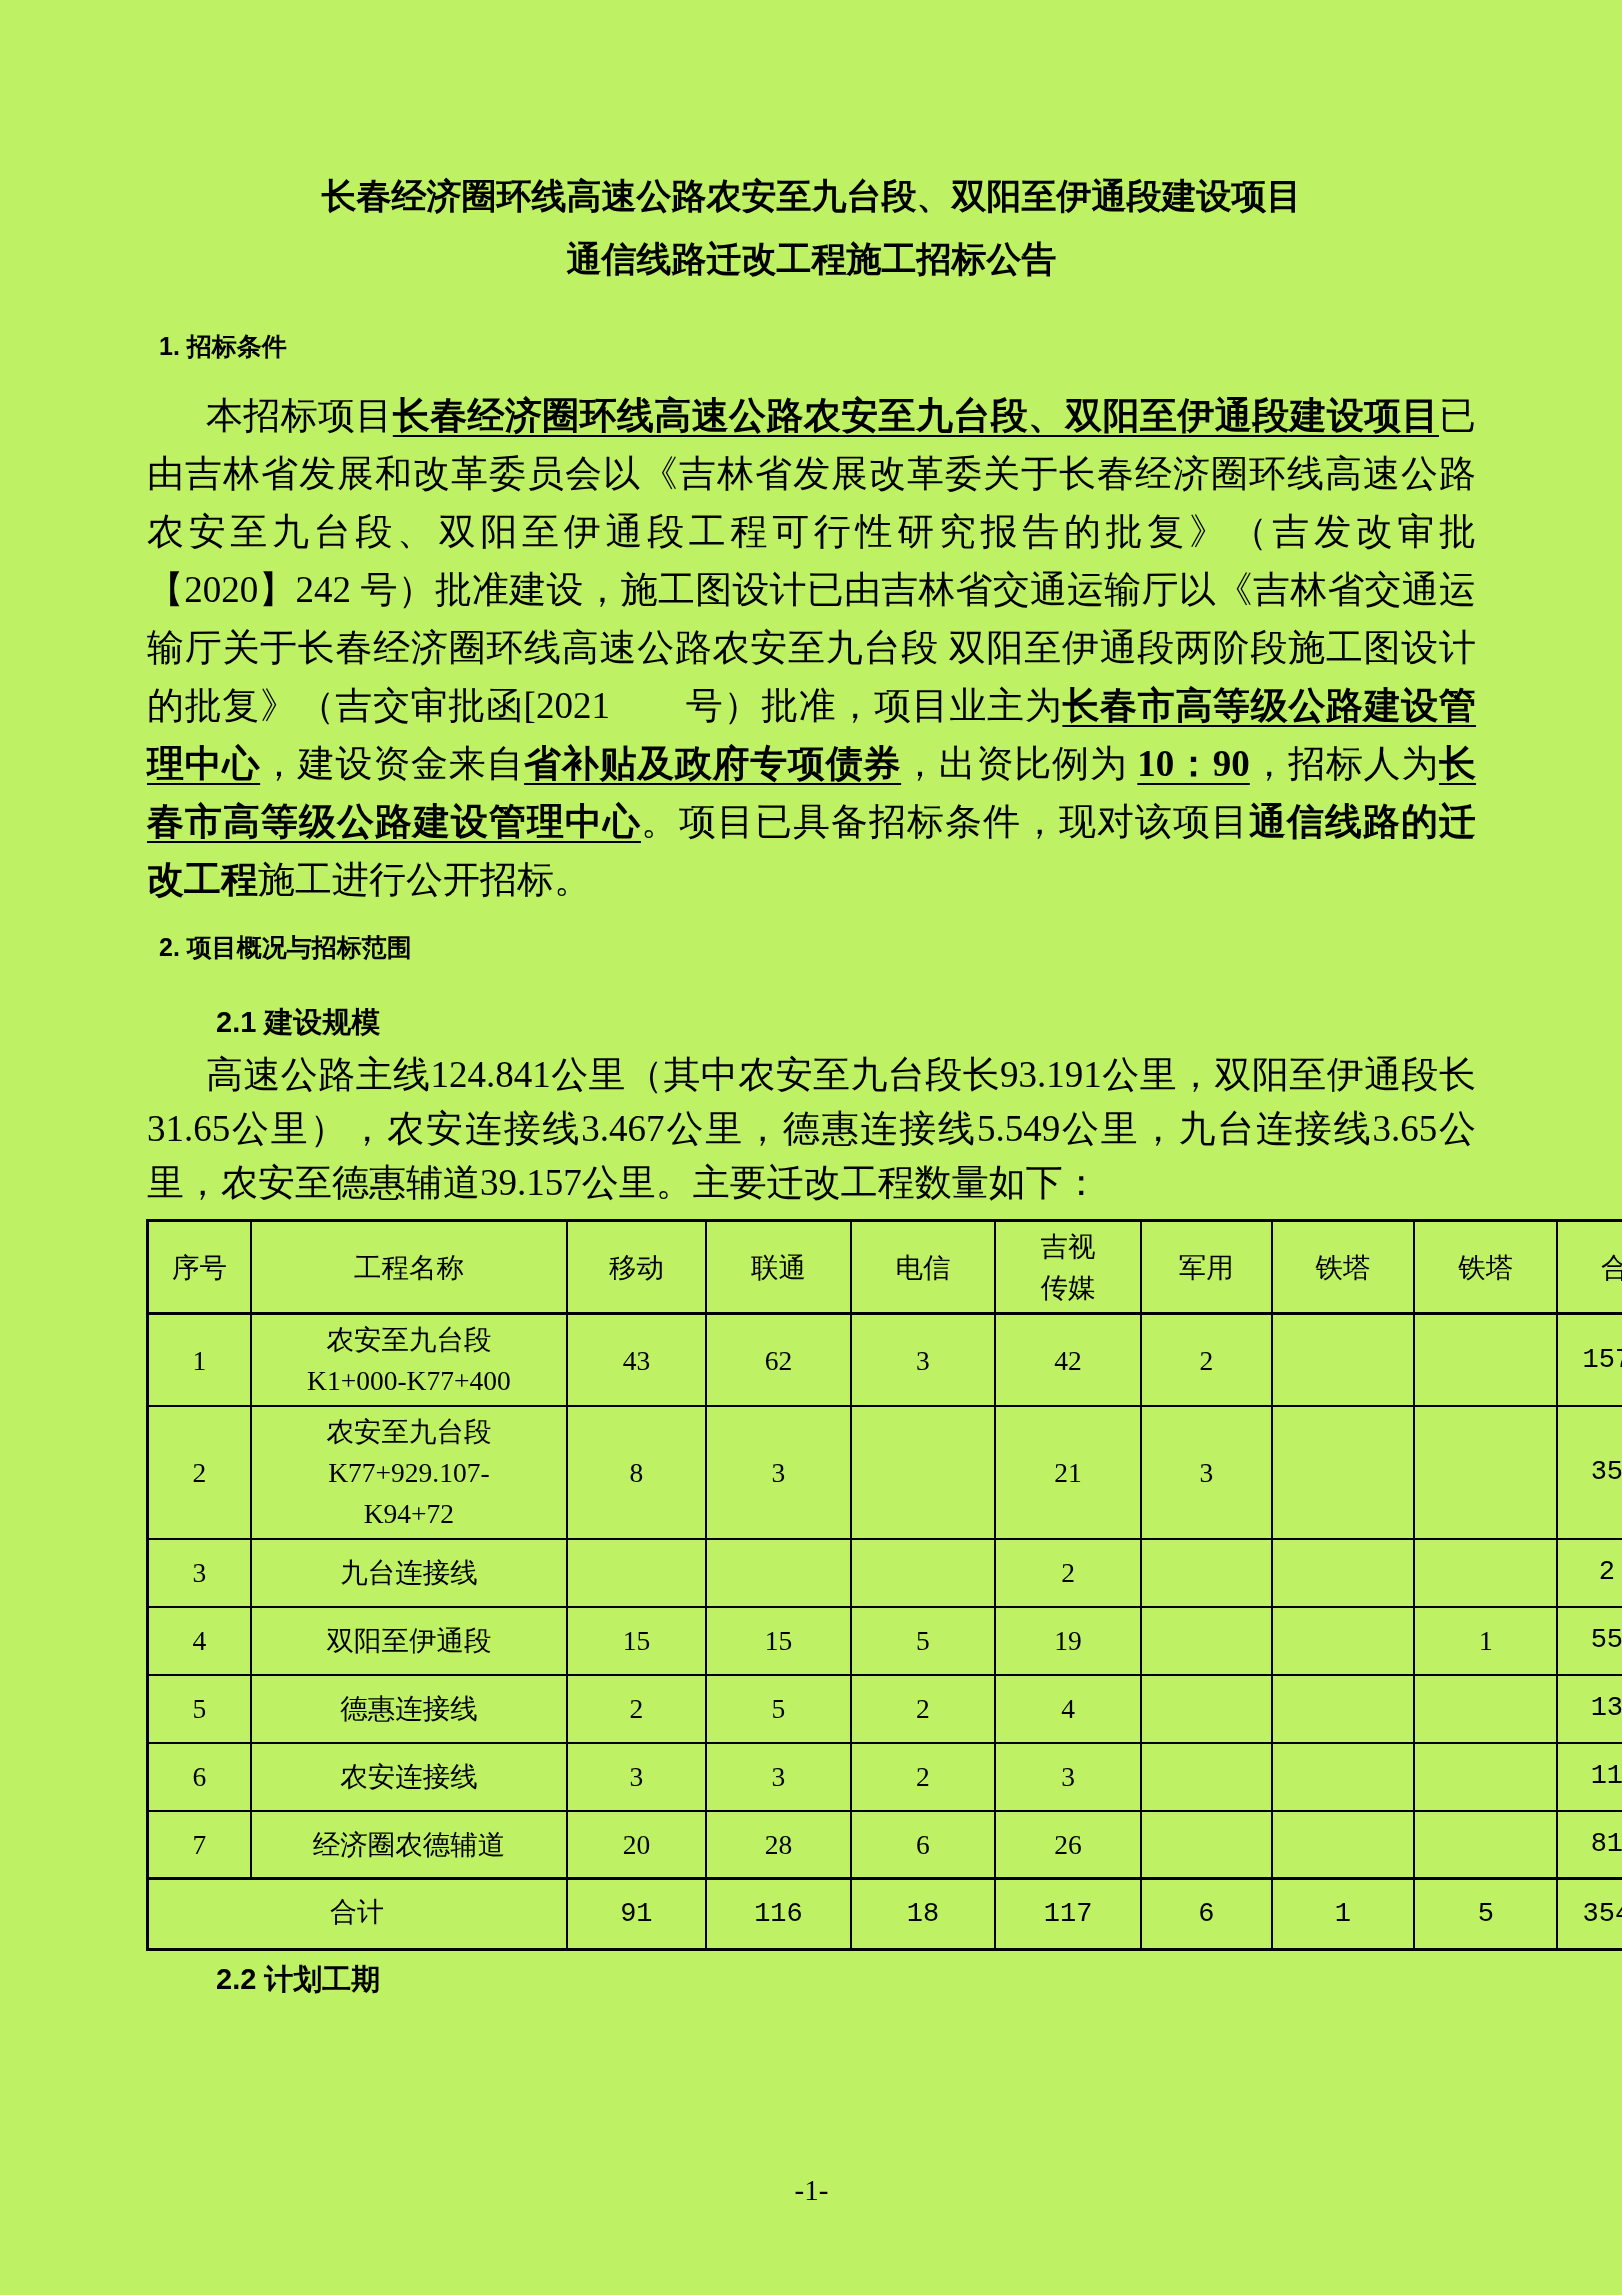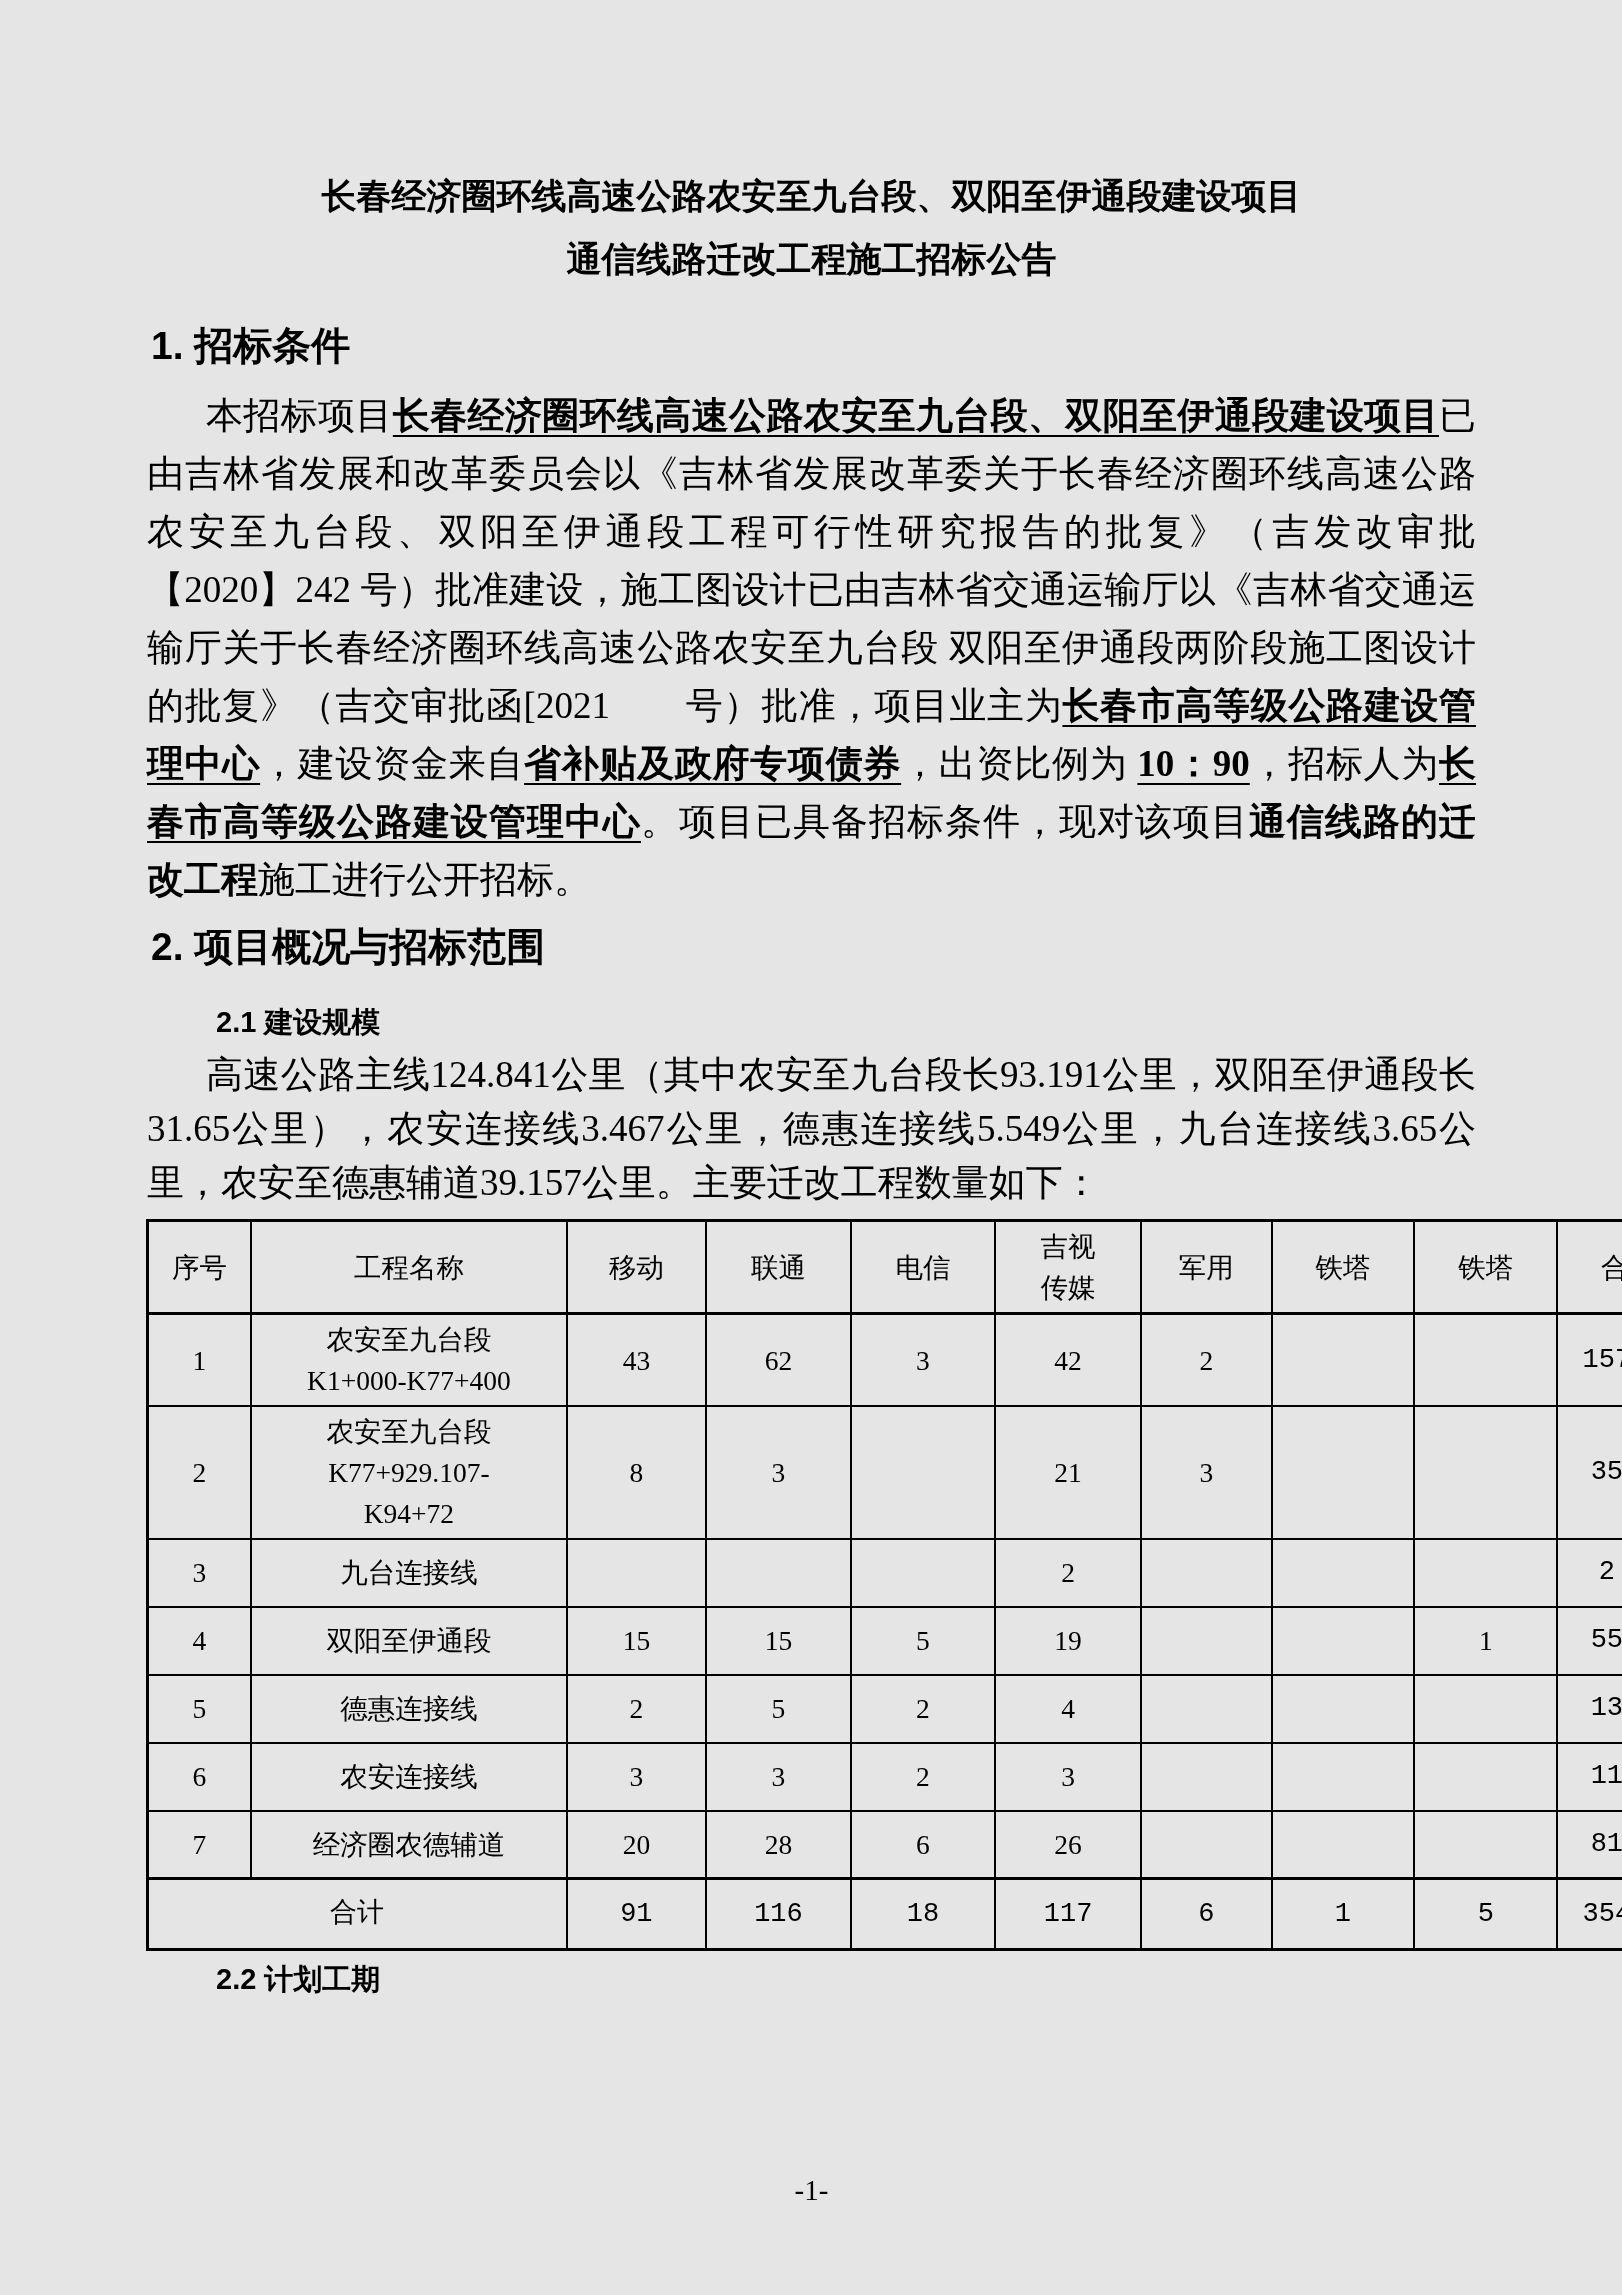--- a/index.html
+++ b/index.html
@@ -1,35 +1,35 @@
 <!DOCTYPE html>
 <html style="font-size:10.5px"><head>
 <meta charset="utf-8">
 <style>
   html,body{margin:0;padding:0;background:#ffffff;}
   .page{
     position:relative;
     width:1623px;height:2295px;
     box-sizing:border-box;
     padding:164px 147px 0 147px;
-    background:#e5e5e5;color:#000;
+    background:#bef264;color:#000;
     font-family:"Liberation Serif","DejaVu Serif",serif;
     overflow:hidden;
   }
   .doc-title{
     text-align:center;
     font-family:"Liberation Sans","DejaVu Sans",sans-serif;
     font-weight:bold;
     font-size:35px;line-height:63px;
   }
   .h1{
     font-family:"Liberation Sans","DejaVu Sans",sans-serif;
     font-weight:bold;
-    font-size:39px;line-height:46px;
-    margin:4px;
+    font-size:25px;line-height:46px;
+    margin:12px;
   }
   .h1-first{margin-top:33px;}
   .h1-second{margin-top:14.4px;}
   .para{
     margin:0;
     font-size:37px;
     text-align:justify;
     text-indent:59px;
   }
   .para-1{margin-top:18.3px;line-height:58px;}

